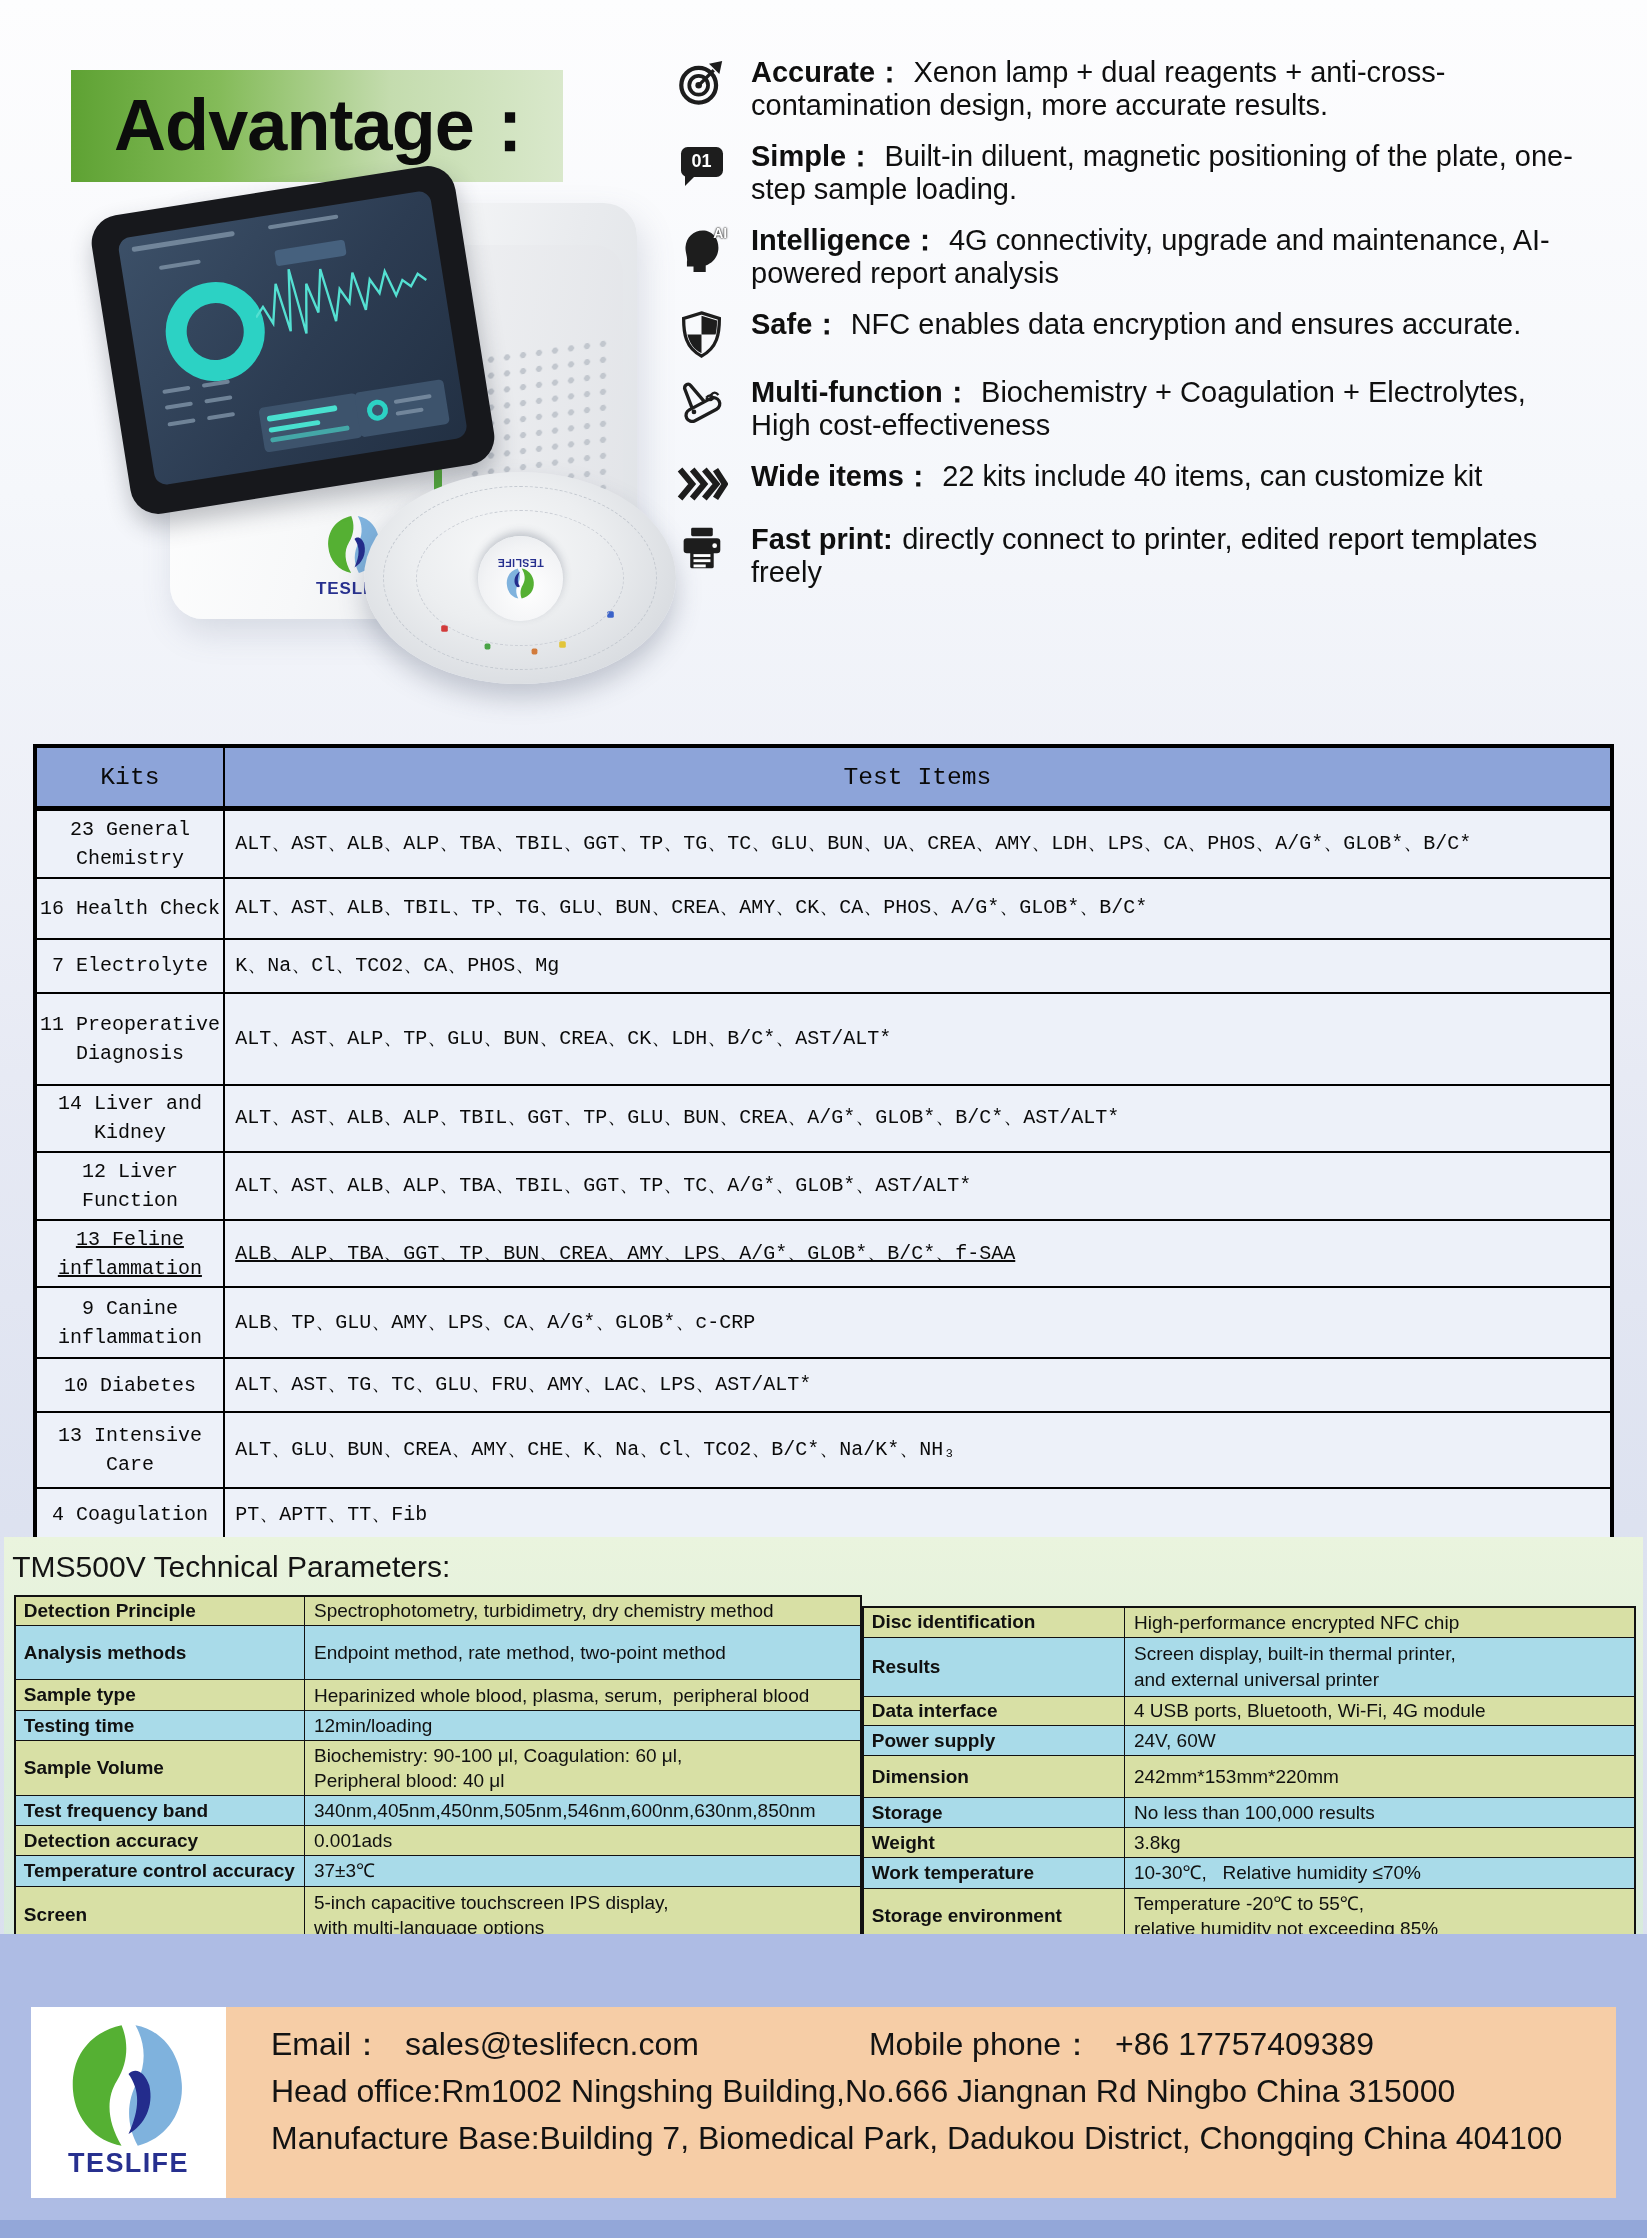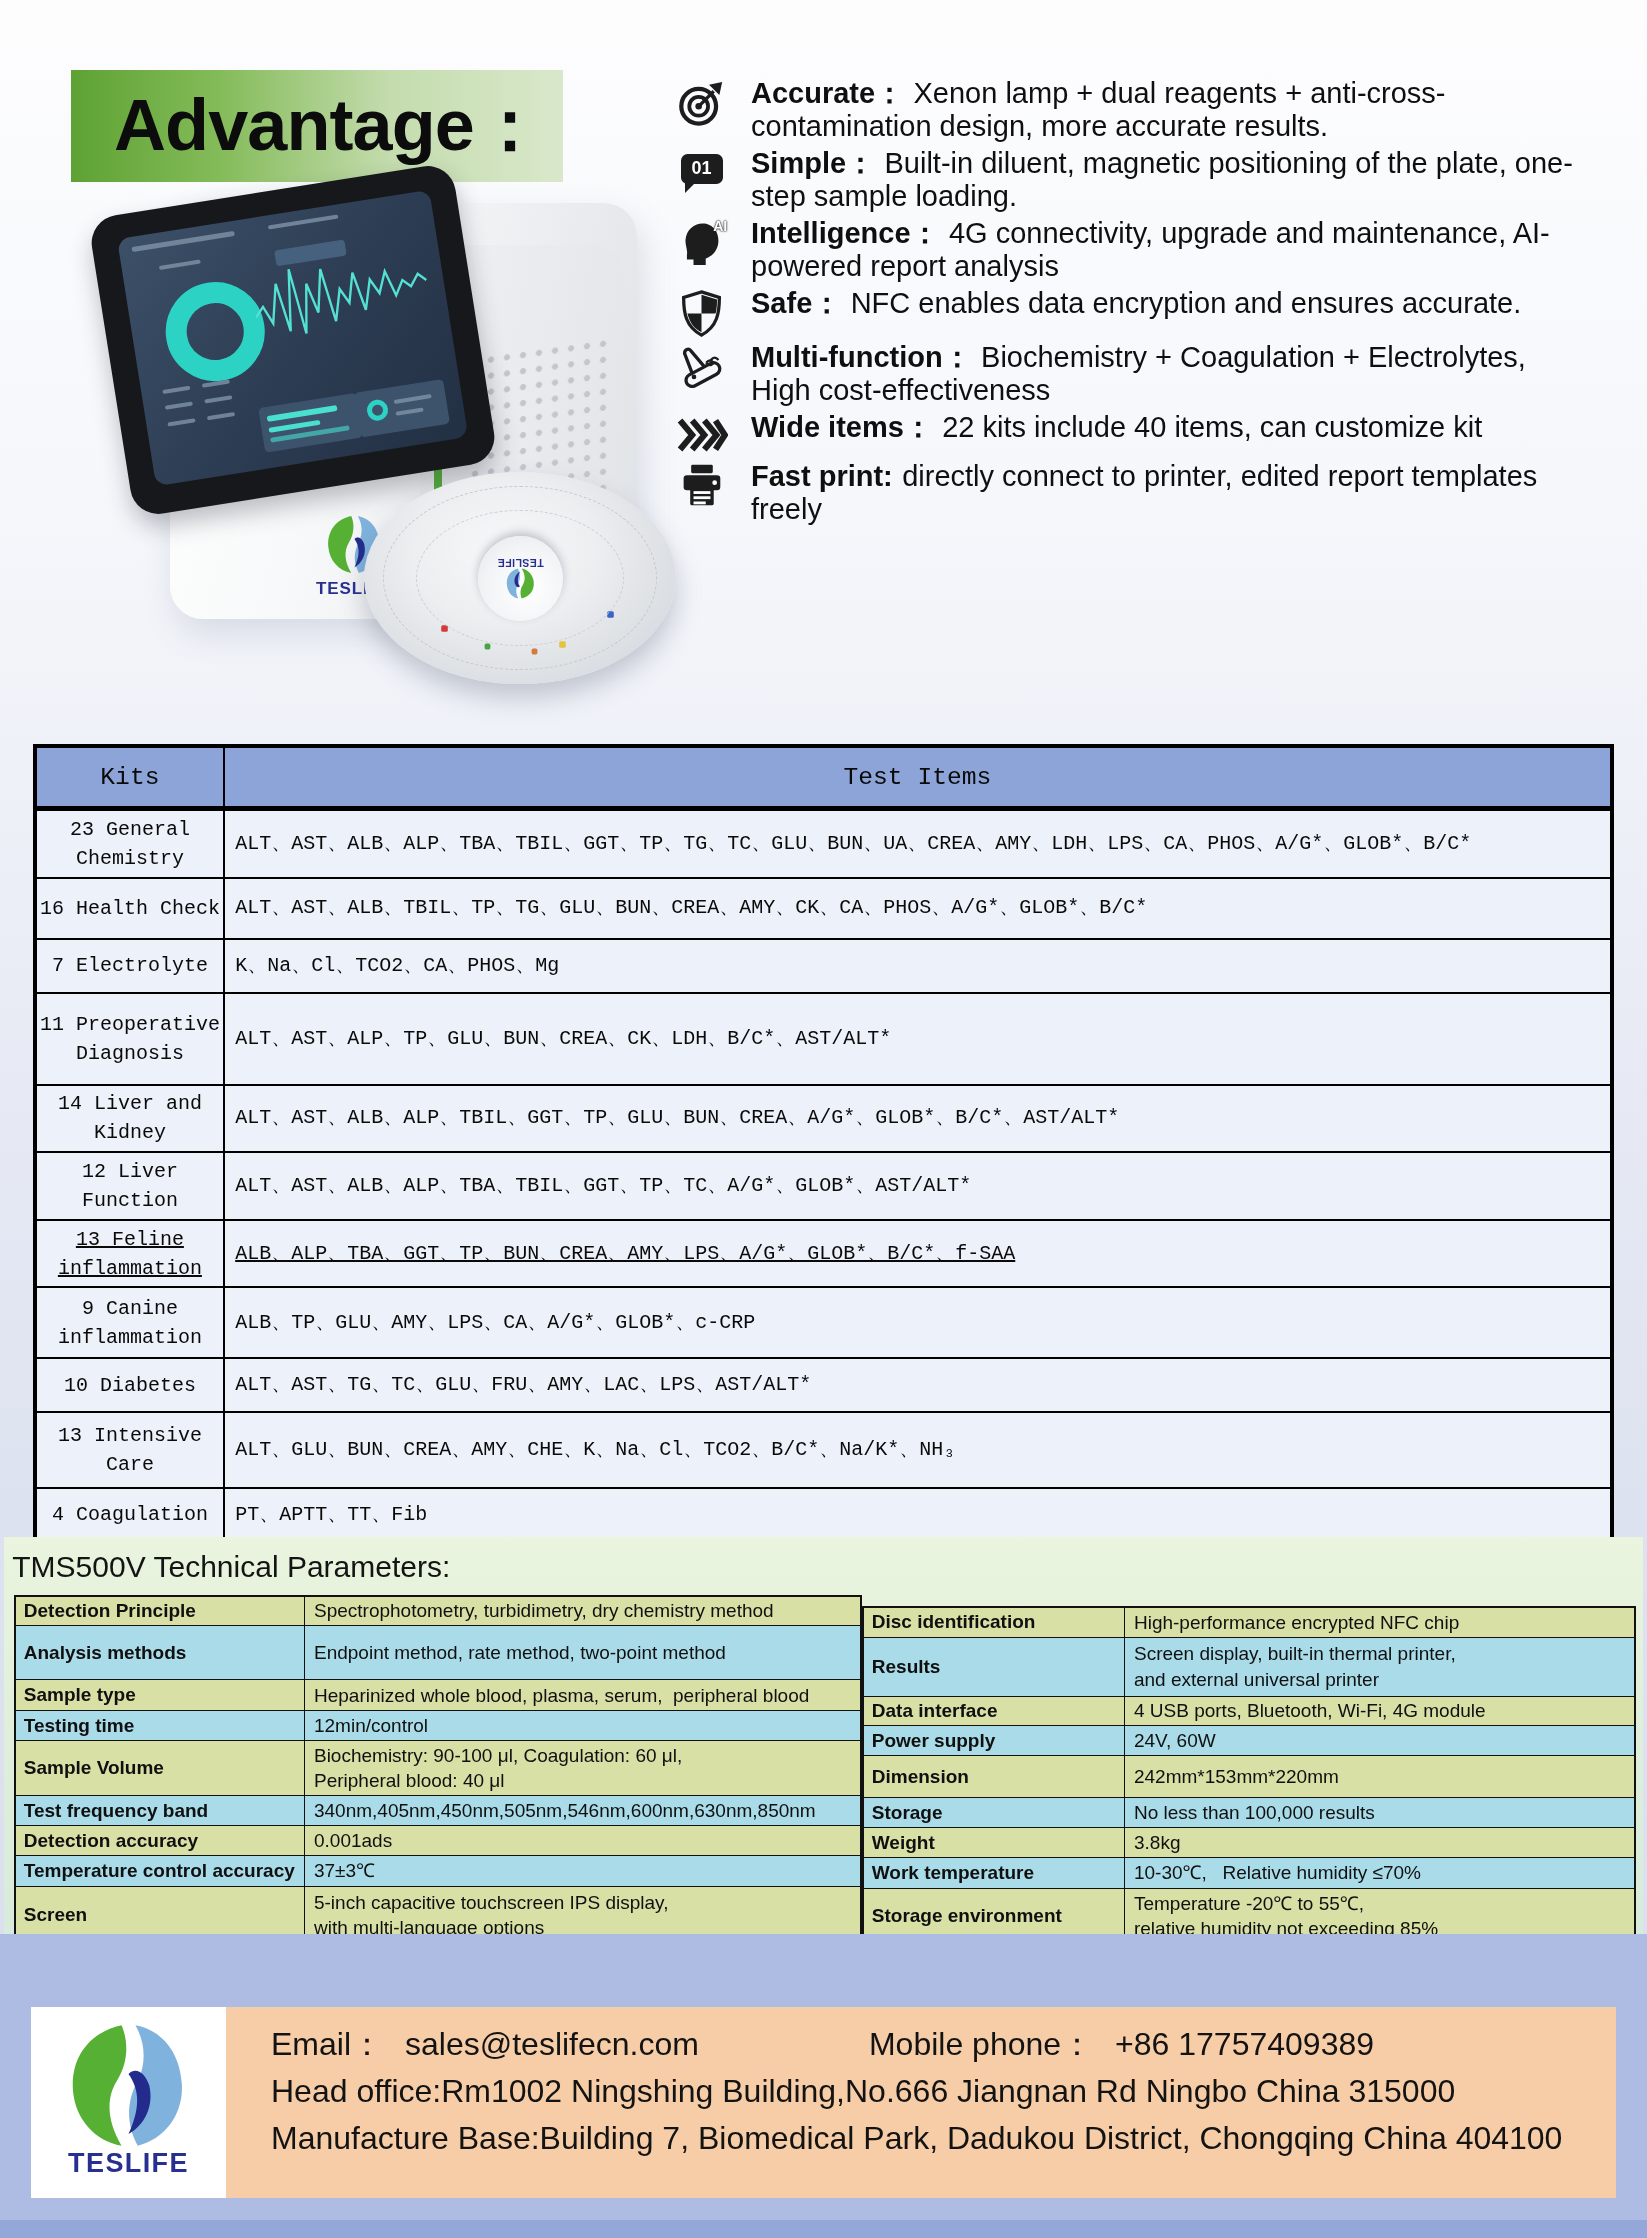--- a/index.html
+++ b/index.html
@@ -55,21 +55,21 @@
   .disc-cap{position:absolute;left:50%;top:50%;width:85px;height:85px;margin:-42px 0 0 -42px;border-radius:50%;
       background:radial-gradient(circle at 42% 38%,#ffffff 0%,#f2f3f5 60%,#e2e5e9 100%);
       box-shadow:0 3.8px 8.5px rgba(70,80,100,.3);display:flex;flex-direction:column;align-items:center;justify-content:center;
       transform:rotate(180deg);}
   .disc-cap .brand{font-size:10.4px;font-weight:700;color:#27308f;letter-spacing:0.5px;}
   .disc-dots{position:absolute;left:0;top:0;width:0.9px;height:0.9px;border-radius:50%;
       box-shadow:80px 156px 0 2.8px #d23b3b, 198px 172px 0 2.8px #e2c53a, 246px 142px 0 2.8px #3a62c9,
                  123px 174px 0 2.4px #4aa346, 170px 179px 0 2.4px #d27b3b;}
 
   
-  .adv-list{position:absolute;left:673px;top:77px;width:940px;display:flex;flex-direction:column;gap:4px;}
+  .adv-list{position:absolute;left:673px;top:56px;width:940px;display:flex;flex-direction:column;gap:18px;}
   .adv-item{display:flex;gap:21px;align-items:flex-start;}
   .adv-ico{width:57px;flex-shrink:0;display:flex;justify-content:center;padding-top:2.8px;position:relative;}
   .adv-text{margin:0;width:822px;font-size:29px;line-height:33px;color:#0f0f0f;}
   .adv-label{font-weight:700;margin-right:9.4px;}
   .ico-01{width:42px;height:30px;background:#1d1d1d;border-radius:6.6px;position:relative;margin-top:3.8px;}
   .ico-01::after{content:"";position:absolute;left:4.7px;bottom:-9.4px;border:6.6px solid transparent;
       border-top-color:#1d1d1d;border-left-color:#1d1d1d;}
   .ico-01 span{position:absolute;inset:0;display:flex;align-items:center;justify-content:center;
       color:#fff;font-size:18px;font-weight:700;}
   .ai-txt{position:absolute;right:2.8px;top:0.9px;color:#fff;font-size:14px;font-weight:700;
@@ -352,21 +352,21 @@
           <tr style="height:54px">
               <td class="lab">Analysis methods</td>
               <td class="val">Endpoint method, rate method, two-point method</td>
             </tr>
           <tr style="height:31px">
               <td class="lab">Sample type</td>
               <td class="val">Heparinized whole blood, plasma, serum,  peripheral blood</td>
             </tr>
           <tr style="height:26.4px">
               <td class="lab">Testing time</td>
-              <td class="val">12min/control</td>
+              <td class="val">12min/loading</td>
             </tr>
           <tr style="height:51px">
               <td class="lab">Sample Volume</td>
               <td class="val">Biochemistry: 90-100 μl, Coagulation: 60 μl,
 Peripheral blood: 40 μl</td>
             </tr>
           <tr style="height:29px">
               <td class="lab">Test frequency band</td>
               <td class="val">340nm,405nm,450nm,505nm,546nm,600nm,630nm,850nm</td>
             </tr>

